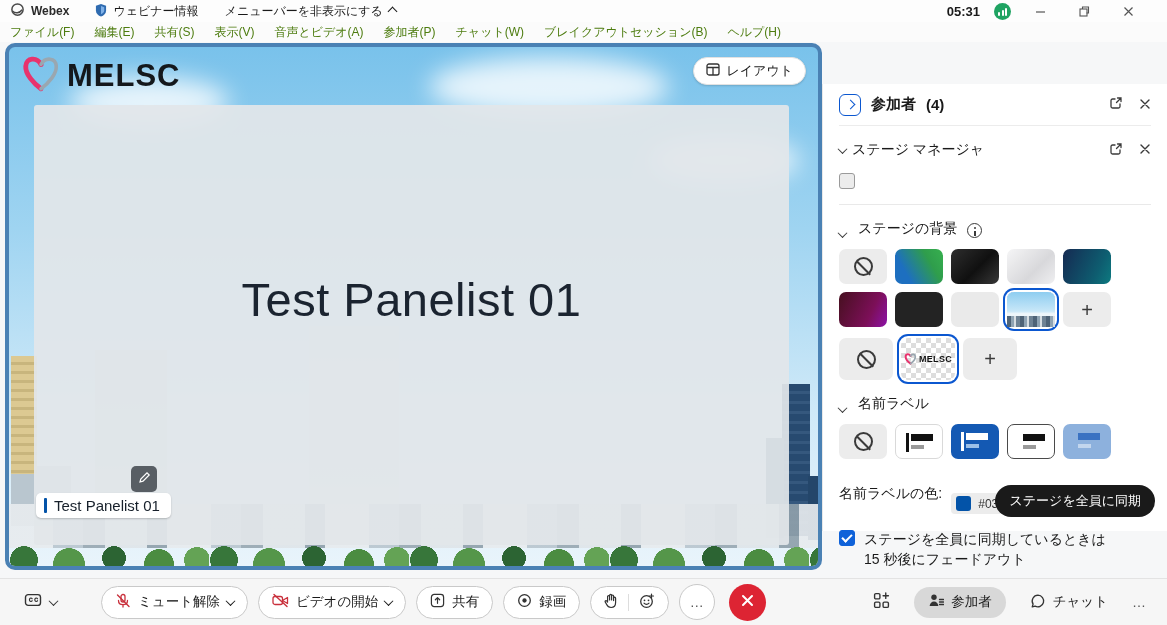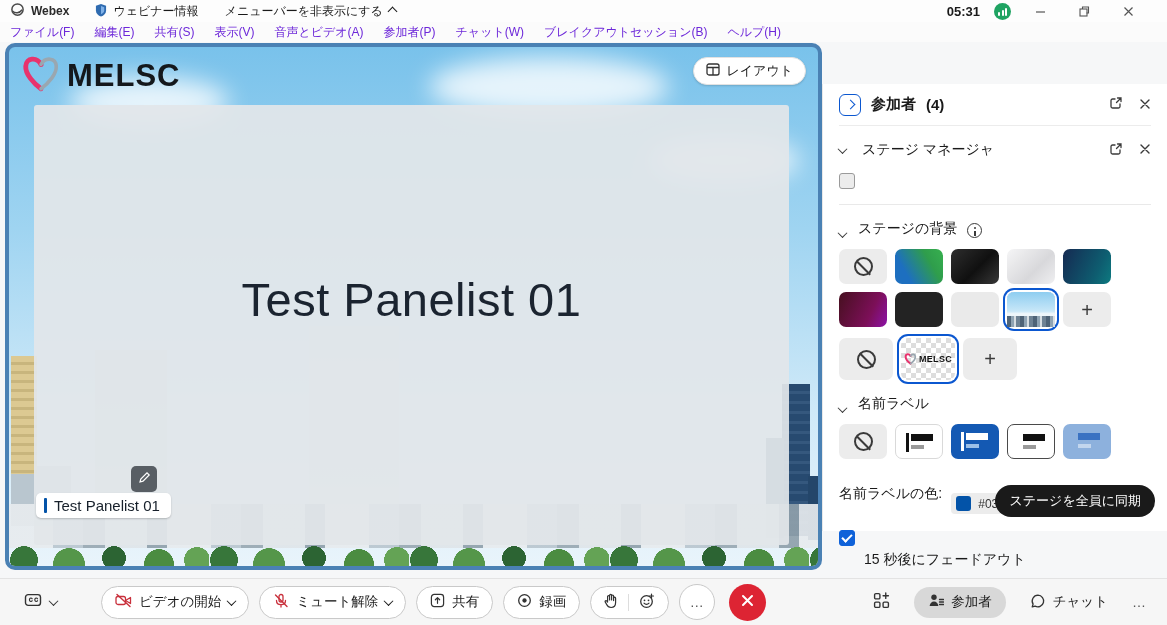--- a/index.html
+++ b/index.html
@@ -11,21 +11,21 @@
   .titlebar .grp { display:flex; align-items:center; gap:6px; margin-right:26px; }
   .titlebar .bold { font-weight:700; color:#2b2b2b; }
   .titlebar .right { margin-left:auto; display:flex; align-items:center; gap:14px; padding-right:24px; }
   .titlebar .time { font-weight:700; font-size:13px; }
   .conn { width:17px; height:17px; border-radius:50%; background:#1fa362; display:flex; align-items:flex-end; justify-content:center; gap:1.5px; padding-bottom:4px; }
   .conn i { display:block; width:2px; background:#fff; border-radius:1px; }
   .winbtn { width:30px; height:20px; display:grid; place-items:center; color:#555; }
 
   
   .menubar { height:20px; display:flex; align-items:center; gap:20px; padding:0 10px; font-size:12px; background:#fbfbfb; }
-  .menubar span { white-space:nowrap; color:#6d28d9;text-align:right; }
+  .menubar span { white-space:nowrap; color:#4d7c0f;text-align:right; }
 
   
   .main { position:absolute; top:42px; left:0; right:0; bottom:47px; background:#f6f7f8; }
 
   
   .stage { position:absolute; left:5px; top:1px; width:817px; height:527px; border:4px solid #4a81b4; border-radius:10px; overflow:hidden;
            background:linear-gradient(180deg,#79c2eb 0%,#9fd4f1 35%,#cfe9f8 70%,#e9f4fb 100%); }
   .cloud { position:absolute; background:rgba(255,255,255,.8); border-radius:50%; filter:blur(12px); }
   .c1 { left:60px; top:30px; width:160px; height:50px; }
   .c2 { left:420px; top:10px; width:240px; height:60px; }
@@ -66,21 +66,21 @@
   .name-label .bar { width:3px; height:15px; background:#0353a8; border-radius:1px; }
   .name-label .txt { font-size:15px; color:#17202b; }
 
   
   .sidebar { position:absolute; top:42px; right:0; width:345px; bottom:47px; background:#fff; border-left:1px solid #e8e8e8;
              padding:0 16px; font-size:14px; }
   .p-header { height:42px; display:flex; align-items:center; gap:10px; border-bottom:1px solid #ececec; }
   .p-header .ttl { font-weight:700; font-size:15px; }
   .hdr-icons { margin-left:auto; display:flex; gap:16px; align-items:center; }
   .expand-btn { width:22px; height:22px; border:1.5px solid #0b57d0; border-radius:6px; display:grid; place-items:center; color:#0b57d0; }
-  .sm-header { margin-top:15px; display:flex; align-items:center; gap:14px; }
+  .sm-header { margin-top:15px; display:flex; align-items:center; gap:4px; }
   .cb-row { margin-top:13px; display:flex; align-items:flex-start; gap:9px; line-height:1.45; }
   .cb { width:16px; height:16px; border:1.4px solid #9a9a9a; background:#ececec; border-radius:3px; flex:none; margin-top:1px; }
   .cb.checked { background:#0f62d9; border-color:#0f62d9; display:grid; place-items:center; }
   .cb.checked::after { content:''; width:8px; height:4px; border-left:2px solid #fff; border-bottom:2px solid #fff; transform:rotate(-45deg); margin-bottom:2px; }
   .hr { border:none; border-top:1px solid #e9e9e9; margin-top:15px; }
   .section-h { margin-top:15px; display:flex; align-items:flex-end; gap:10px; }
   .swatch-grid { margin-top:11px; display:flex; flex-wrap:wrap; gap:8px; }
   .sw { width:48px; height:35px; border-radius:7px; background:#ececec; position:relative; display:grid; place-items:center; overflow:hidden; }
   .sw.selected { overflow:visible; box-shadow:0 0 0 2px #fff, 0 0 0 4px #0b57d0; }
   .sw.bg-bluegreen { background:linear-gradient(60deg,#1d6fc0 25%,#2f9d4c 70%,#37b04f 100%); }
@@ -387,21 +387,21 @@
       <span>名前ラベルの色:</span>
       <span class="color-chip">
         <span class="cbox"></span>
         <span class="cval">#0353A8</span>
       </span>
     </div>
 
     <div class="cb-row sync-rows">
       <span class="cb checked"></span>
       <span>
-        <br>
+        <span>ステージを全員に同期しているときは</span><br>
         <span>15 秒後にフェードアウト</span>
       </span>
     </div>
 
     <div class="sync-btn">
       <span>ステージを全員に同期</span>
     </div>
   </div>
 </div>
 
@@ -413,39 +413,39 @@
           <rect x="1" y="1.5" width="14" height="10" rx="2.5" fill="none" stroke="#333" stroke-width="1.3"></rect>
           <path d="M7.2 5.4c-.4-.9-1.8-1-2.3 0-.3.6-.3 1.2 0 1.8.5 1 1.9.9 2.3 0M12.2 5.4c-.4-.9-1.8-1-2.3 0-.3.6-.3 1.2 0 1.8.5 1 1.9.9 2.3 0" stroke="#333" fill="none" stroke-width="1.1" stroke-linecap="round"></path>
         </svg>
     </span>
     <span class="chev down"></span>
   </div>
 
   <div class="pillrow">
     <div class="pill">
       <span>
+        <svg width="16" height="16" viewBox="0 0 16 16">
+            <rect x="6" y="1.5" width="4" height="7.5" rx="2" stroke="#c9303c" stroke-width="1.3" fill="none"></rect>
+            <path d="M3.5 7.5c0 2.6 2 4.2 4.5 4.2s4.5-1.6 4.5-4.2M8 11.7V14" stroke="#c9303c" stroke-width="1.3" fill="none" stroke-linecap="round"></path>
+            <path d="M2.5 2l11.5 11.5" stroke="#c9303c" stroke-width="1.4" stroke-linecap="round"></path>
+          </svg>
+      </span>
+      <span>ミュート解除</span>
+      <span class="chev down"></span>
+    </div>
+
+    <div class="pill">
+      <span>
         <svg width="17" height="15" viewBox="0 0 17 15">
             <rect x="1" y="3.5" width="9.5" height="8" rx="2" stroke="#c9303c" stroke-width="1.3" fill="none"></rect>
             <path d="M10.5 7.5l5-3v6z" stroke="#c9303c" stroke-width="1.3" fill="none" stroke-linejoin="round"></path>
             <path d="M2 1.5l13 12" stroke="#c9303c" stroke-width="1.4" stroke-linecap="round"></path>
           </svg>
       </span>
       <span>ビデオの開始</span>
-      <span class="chev down"></span>
-    </div>
-
-    <div class="pill">
-      <span>
-        <svg width="16" height="16" viewBox="0 0 16 16">
-            <rect x="6" y="1.5" width="4" height="7.5" rx="2" stroke="#c9303c" stroke-width="1.3" fill="none"></rect>
-            <path d="M3.5 7.5c0 2.6 2 4.2 4.5 4.2s4.5-1.6 4.5-4.2M8 11.7V14" stroke="#c9303c" stroke-width="1.3" fill="none" stroke-linecap="round"></path>
-            <path d="M2.5 2l11.5 11.5" stroke="#c9303c" stroke-width="1.4" stroke-linecap="round"></path>
-          </svg>
-      </span>
-      <span>ミュート解除</span>
       <span class="chev down"></span>
     </div>
 
     <div class="pill">
       <span>
         <svg width="15" height="15" viewBox="0 0 16 16">
             <rect x="1.5" y="1.5" width="13" height="13" rx="3" stroke="#333" stroke-width="1.3" fill="none"></rect>
             <path d="M8 11V5M5.7 7.2L8 4.9l2.3 2.3" stroke="#333" stroke-width="1.3" fill="none" stroke-linecap="round" stroke-linejoin="round"></path>
           </svg>
       </span>

